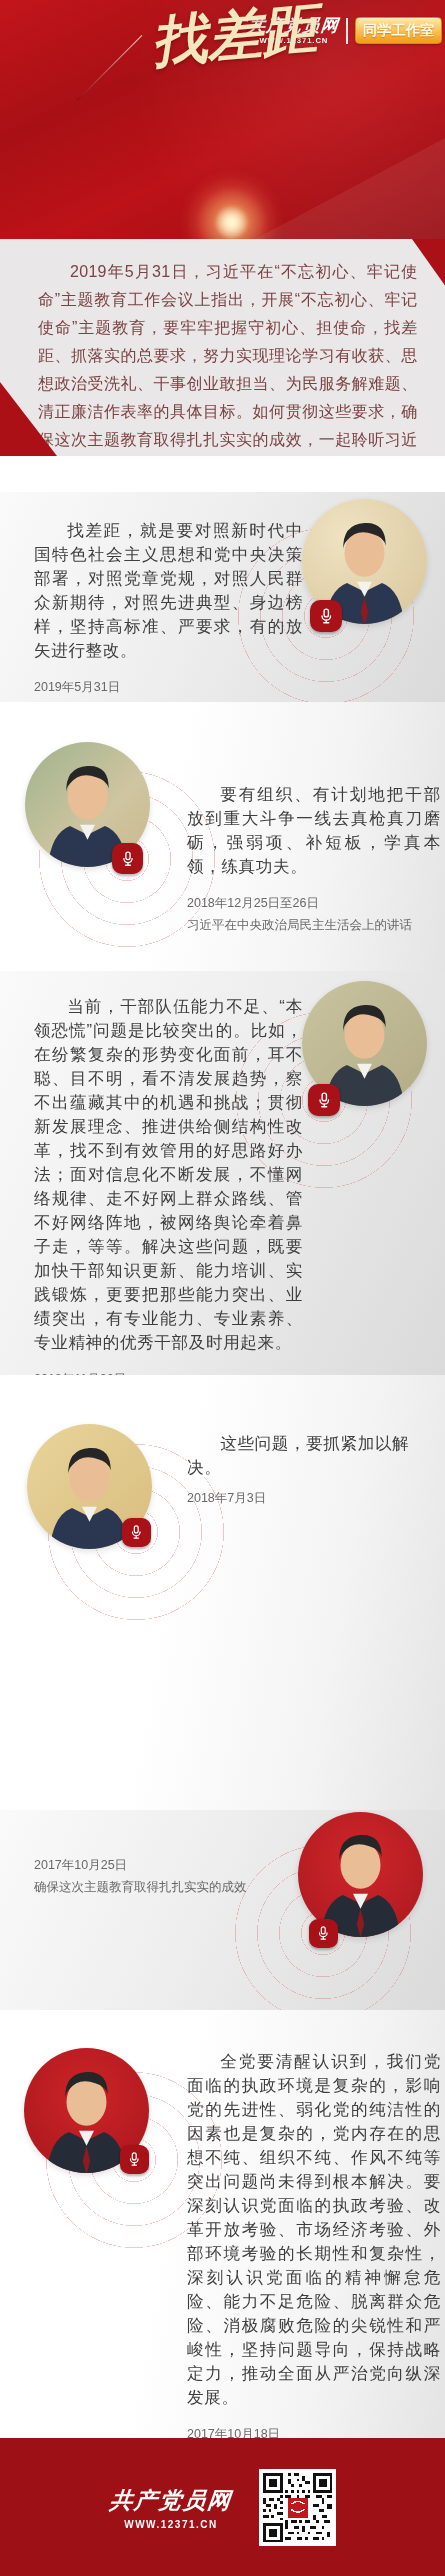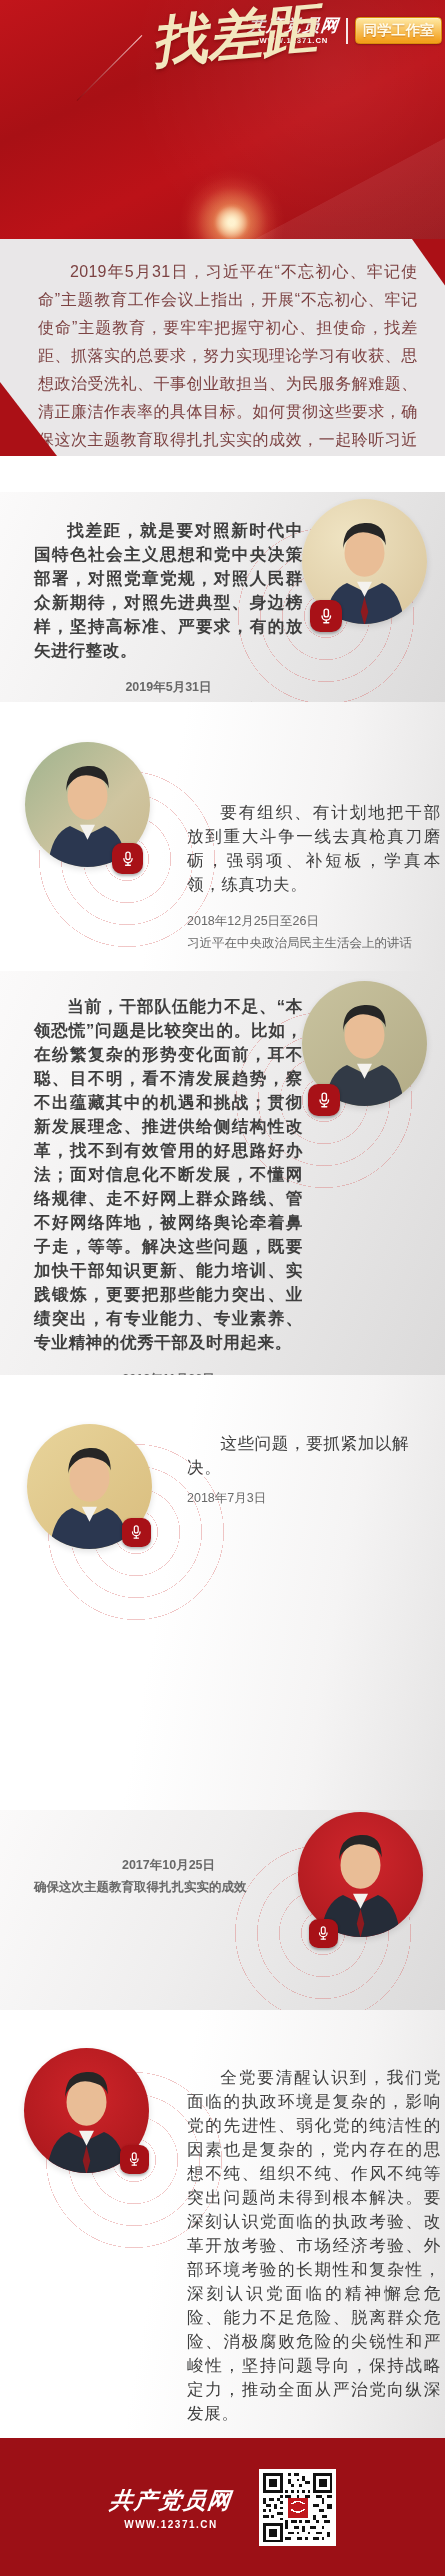--- a/index.html
+++ b/index.html
@@ -46,30 +46,30 @@
       text-align:justify;text-indent:2em;letter-spacing:0.3px;}
 
   
   .card{position:relative;overflow:hidden;}
   .card.gray{background:linear-gradient(115deg,#fbfafa 0%,#efeeee 45%,#dbdada 100%);
       box-shadow:0 6px 10.7px -4.8px rgba(0,0,0,.18);}
   .card.white{background:linear-gradient(100deg,#ffffff 38%,#f5f4f4 72%,#e5e4e4 100%);}
   .c1{height:210px;} .c2{height:269px;} .c3{height:404px;} .c4{height:435px;} .c5{height:200px;} .c6{height:428px;}
 
   .qblock{position:relative;z-index:3;}
-  .qblock.left{margin-left:34px;width:269px;font-weight:bold;}
+  .qblock.left{margin-left:34px;width:269px;}
   .qblock.right{margin-left:187px;width:254px;}
   .qtext{margin:0;font-size:16.6px;line-height:24px;color:#3e3e3e;text-align:justify;
       text-indent:2em;letter-spacing:0.6px;}
   .qtext.q2{text-align:left;}
-  .qdate{font-size:12.5px;color:#686868;margin-top:15.5px;text-align:center;}
+  .qdate{font-size:12.5px;color:#686868;margin-top:15.5px;}
   .qsource{font-size:12.5px;color:#686868;margin-top:5.3px;}
   .qblock.right .qdate,.qblock.right .qsource{text-align:left;}
-  .c1 .qblock{padding-top:27px;} .c2 .qblock{padding-top:55px;margin-top:44px;} .c3 .qblock{padding-top:24px;}
-  .c4 .qblock{padding-top:57px;} .c5 .qblock{padding-top:31px;} .c6 .qblock{padding-top:56px;}
+  .c1 .qblock{padding-top:27px;} .c2 .qblock{padding-top:81px;} .c3 .qblock{padding-top:24px;}
+  .c4 .qblock{padding-top:57px;} .c5 .qblock{padding-top:31px;} .c6 .qblock{padding-top:40px;}
   .c4 .qdate{margin-top:9.5px;}
 
   .photo{position:absolute;width:125px;height:125px;border-radius:50%;overflow:hidden;z-index:2;
       box-shadow:0 2.4px 6px rgba(0,0,0,.12);}
   .photo svg{position:absolute;left:0;bottom:-3.6px;width:100%;height:100%;}
   .p1{left:302px;top:7.1px;background:radial-gradient(circle at 35% 30%,#efe3c2,#d8c49a);}
   .p2{left:25px;top:40px;background:linear-gradient(135deg,#9fb38e,#cfc5a0 60%,#c9b98e);}
   .p3{left:302px;top:10px;background:linear-gradient(135deg,#c9c39f,#b2ab86);}
   .p4{left:27px;top:49px;background:linear-gradient(135deg,#e8d49b,#d9bd7e);}
   .p5{left:298px;top:1.8px;background:radial-gradient(circle at 50% 38%,#d0262c,#a8181d);}

